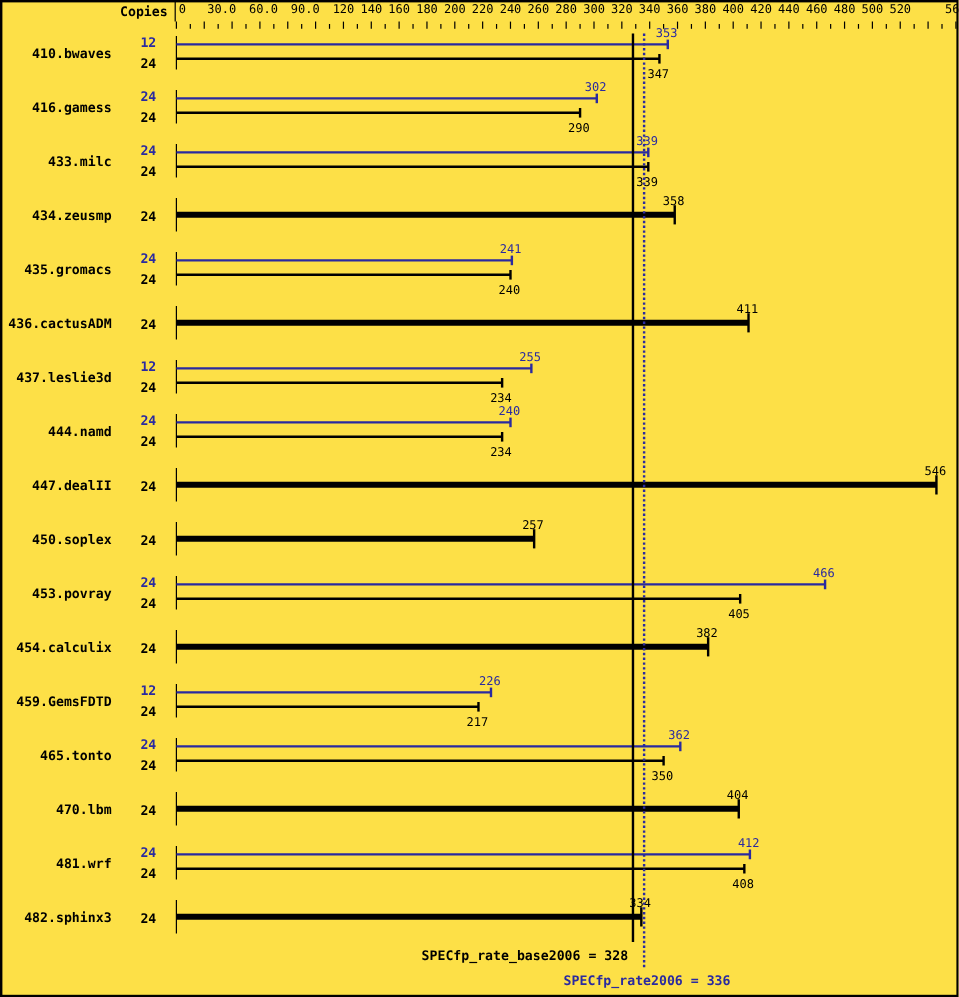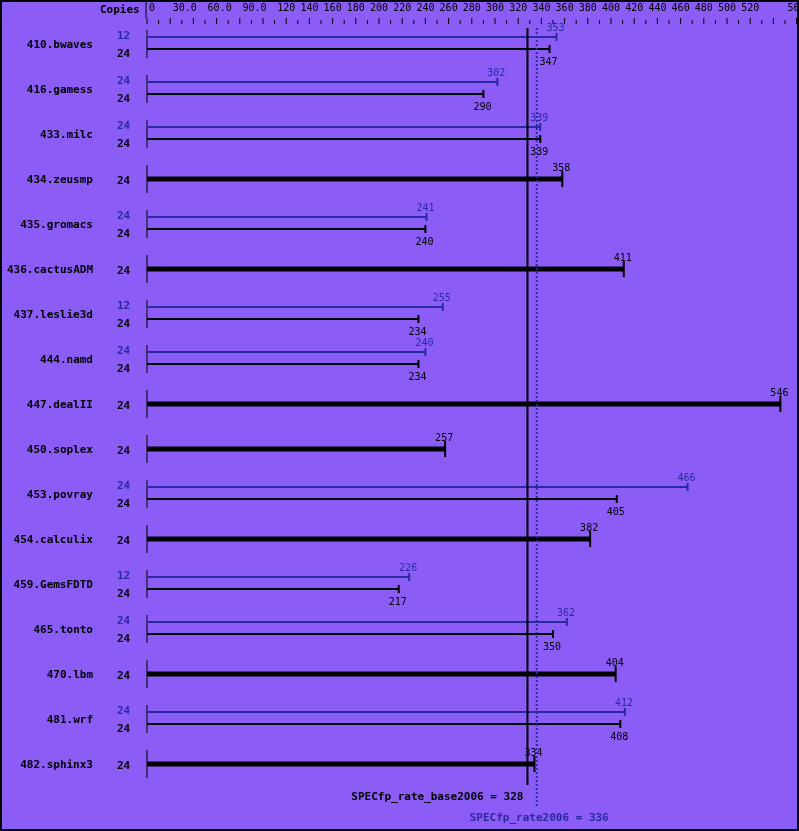--- a/index.html
+++ b/index.html
@@ -1,16 +1,16 @@
 <!DOCTYPE html>
 <html><head>
 <meta charset="utf-8">
 <style>
   html,body{margin:0;padding:0;background:#fff;}
-  #chart{position:relative;width:799px;height:831px;background:#8b5cf6;overflow:hidden;}
+  #chart{position:relative;width:799px;height:831px;background:#fde047;overflow:hidden;}
   svg text{font-family:"DejaVu Sans Mono","Liberation Mono",monospace;}
 </style>
 </head>
 <body>
 
 <div id="chart">
   <svg id="svg" width="799" height="831" xmlns="http://www.w3.org/2000/svg">
       <rect x="1" y="1" width="797" height="829" fill="none" stroke="#000" stroke-width="2"></rect>
       <line x1="146" y1="1" x2="146" y2="18" stroke="#000" stroke-width="1"></line>
       <text x="100" y="13" font-size="11" font-weight="bold" fill="#000">Copies</text>

